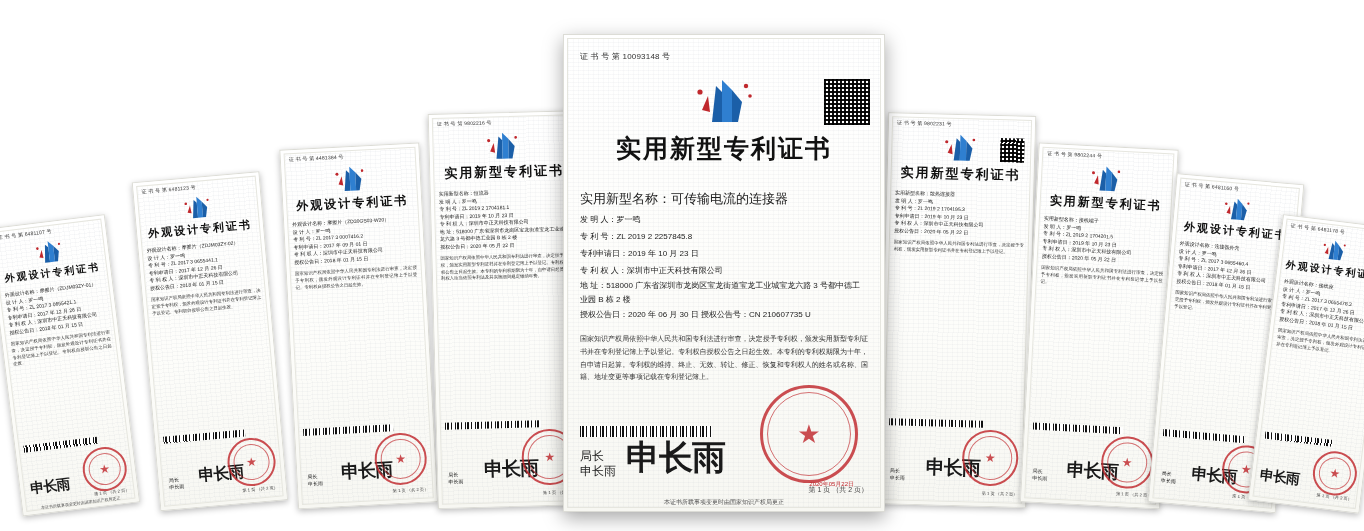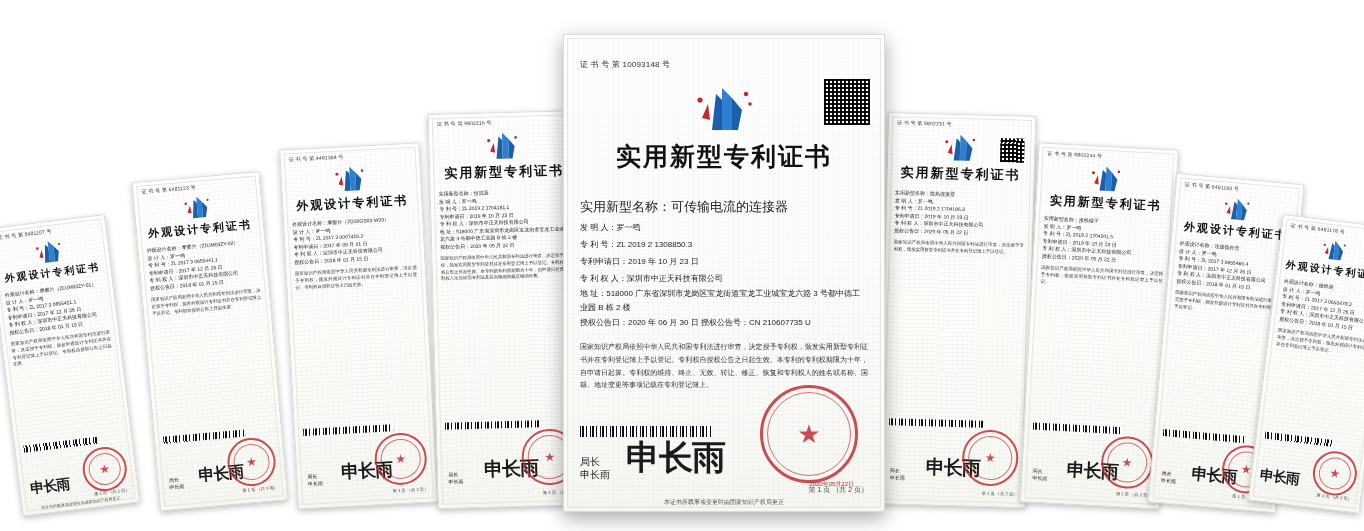--- a/index.html
+++ b/index.html
@@ -223,48 +223,48 @@
         <div class="ring"></div>
         <div class="star">★</div>
       </div>
       <div class="pageno">第 1 页 （共 2 页）</div>
     </div>
   </div>
 
   <div class="cert" id="c5" style="left:563px;top:34px;width:322px;height:478px;z-index:20;box-shadow:0 6px 18px rgba(0,0,0,.35);">
     <div class="paper"></div>
     <div class="guilloche"></div>
-    <div class="inner" style="padding:24px 16px;">
+    <div class="inner" style="padding:16px 16px;">
       <div class="serial" style="font-size:8px;">证 书 号 第 10093148 号</div>
       <div class="qr" style="right:14px;top:44px;width:46px;height:46px;"></div>
       <div class="logo" style="width:80px;height:52px;margin:12px auto 6px;">
         <svg width="80" height="52" viewBox="0 0 40 26">
           <path d="M14 24 L16 6 L19 9 L19 24 Z" fill="#1b5fa8"></path>
           <path d="M19 24 L19 3 L24 8 L24 24 Z" fill="#2f7fd0"></path>
           <path d="M24 24 L24 8 L29 14 L27 24 Z" fill="#1b5fa8"></path>
           <path d="M9 18 L12 11 L13 19 Z" fill="#c0282d"></path>
           <circle cx="8" cy="9" r="1.3" fill="#c0282d"></circle>
           <circle cx="31" cy="6" r="1.1" fill="#c0282d"></circle>
           <circle cx="33" cy="11" r=".9" fill="#c0282d"></circle>
         </svg>
       </div>
       <div class="title" style="font-size:25px;margin-top:2px;">实用新型专利证书</div>
       <div class="fields" style="margin-top:20px;">
         <div class="f" style="font-size:13px;line-height:2.1;">实用新型名称：可传输电流的连接器</div>
         <div class="f" style="font-size:8px;line-height:2.1;">发 明 人：罗一鸣</div>
-        <div class="f" style="font-size:8px;line-height:2.1;">专 利 号：ZL 2019 2 1308850.3</div>
+        <div class="f" style="font-size:8px;line-height:2.1;">专 利 号：ZL 2019 2 2257845.8</div>
         <div class="f" style="font-size:8px;line-height:2.1;">专利申请日：2019 年 10 月 23 日</div>
         <div class="f" style="font-size:8px;line-height:2.1;">专 利 权 人：深圳市中正天科技有限公司</div>
         <div class="f wrap" style="font-size:8px;line-height:1.7;">地 址：518000 广东省深圳市龙岗区宝龙街道宝龙工业城宝龙六路 3 号都中德工业园 B 栋 2 楼</div>
         <div class="f" style="font-size:8px;line-height:2.1;">授权公告日：2020 年 06 月 30 日   授权公告号：CN 210607735 U</div>
       </div>
       <div class="para" style="font-size:7px;line-height:1.8;margin-top:10px;">国家知识产权局依照中华人民共和国专利法进行审查，决定授予专利权，颁发实用新型专利证书并在专利登记簿上予以登记。专利权自授权公告之日起生效。本专利的专利权期限为十年，自申请日起算。专利权的维持、终止、无效、转让、修正、恢复和专利权人的姓名或名称、国籍、地址变更等事项记载在专利登记簿上。</div>
       <div class="barcode" style="position:absolute;left:16px;width:132px;height:11px;bottom:74px;"></div>
       <div class="sign" style="left:16px;bottom:30px;">
-        <div class="label" style="white-space:pre-line;font-size:10px;">局长
+        <div class="label" style="white-space:pre-line;font-size:12px;font-family:Liberation Mono, monospace;">局长
 申长雨</div>
       </div>
       <div class="sign" style="left:62px;bottom:30px;">
         <div class="hand" style="font-size:34px;">申长雨</div>
       </div>
       <div class="seal" style="right:26px;bottom:28px;width:92px;height:92px;border-width:3px;">
         <div class="ring"></div>
         <div class="star" style="font-size:26px;">★</div>
       </div>
       <div style="position:absolute;right:30px;bottom:22px;font-size:6px;color:#c0282d;">2020年05月22日</div>

